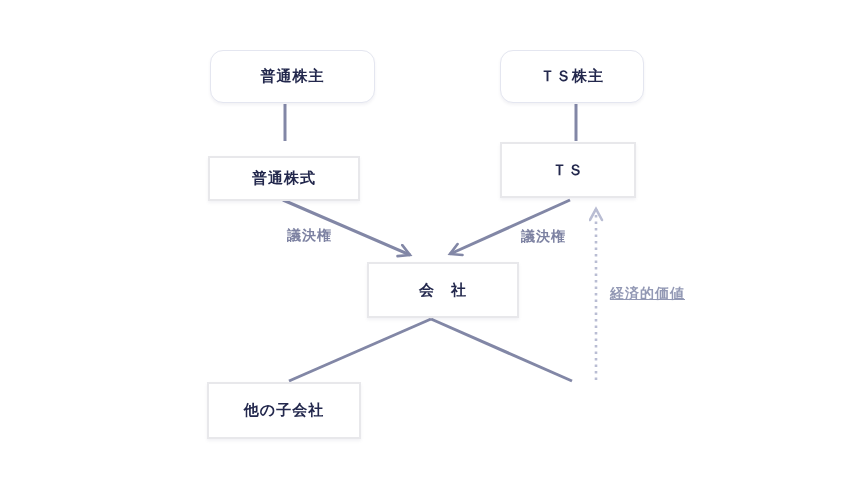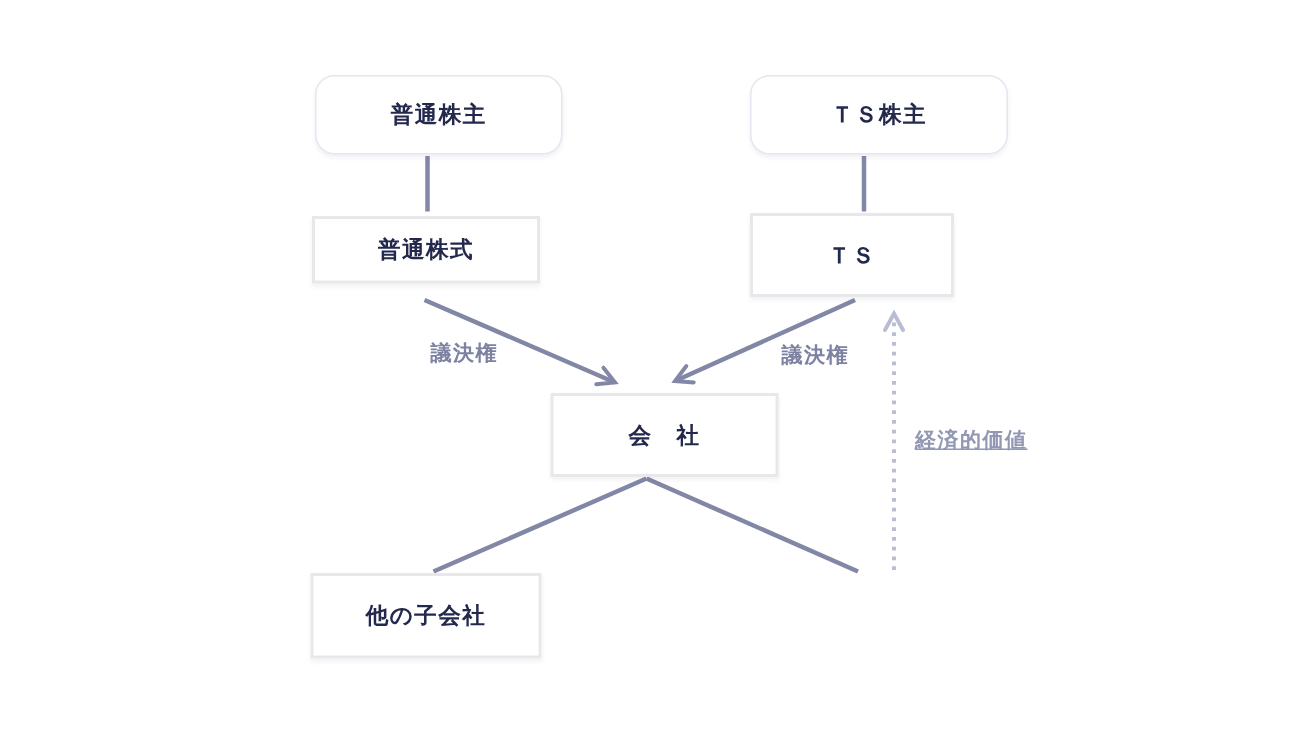--- a/index.html
+++ b/index.html
@@ -97,23 +97,23 @@
     <line class="edge-solid" x1="570" y1="200" x2="450" y2="254" marker-end="url(#ah-slate)"></line>
 
     <line class="edge-solid" x1="431" y1="319" x2="289" y2="381"></line>
     <line class="edge-solid" x1="431" y1="319" x2="572" y2="381"></line>
 
     <line class="edge-dotted" x1="596" y1="380" x2="596" y2="209" marker-end="url(#ah-light)"></line>
   </svg>
 
   <div class="node rounded" style="left:210px;top:50px;width:165px;height:53px;">普通株主</div>
 
-  <div class="node rounded" style="left:500px;top:50px;width:172px;height:53px;text-align:center;">ＴＳ株主</div>
+  <div class="node rounded" style="left:500px;top:50px;width:144px;height:53px;text-align:center;">ＴＳ株主</div>
 
-  <div class="node rect" style="left:208px;top:144px;width:152px;height:45px;">普通株式</div>
+  <div class="node rect" style="left:208px;top:156px;width:152px;height:45px;">普通株式</div>
 
   <div class="node rect" style="left:500px;top:142px;width:136px;height:56px;">ＴＳ</div>
 
   <div class="node rect" style="left:367px;top:262px;width:152px;height:56px;">会　社</div>
 
   <div class="node rect" style="left:207px;top:382px;width:154px;height:57px;">他の子会社</div>
 
 
   <div class="edge-label" style="left:287px;top:227px;">議決権</div>
 

